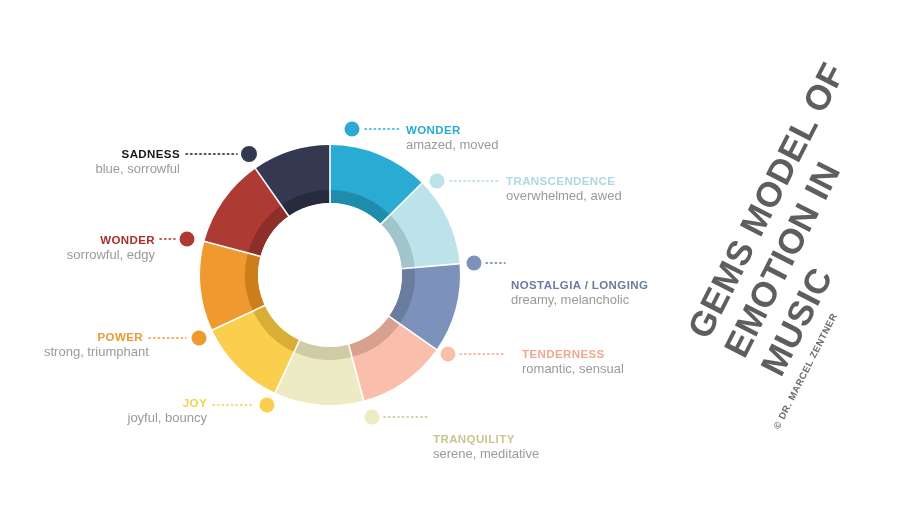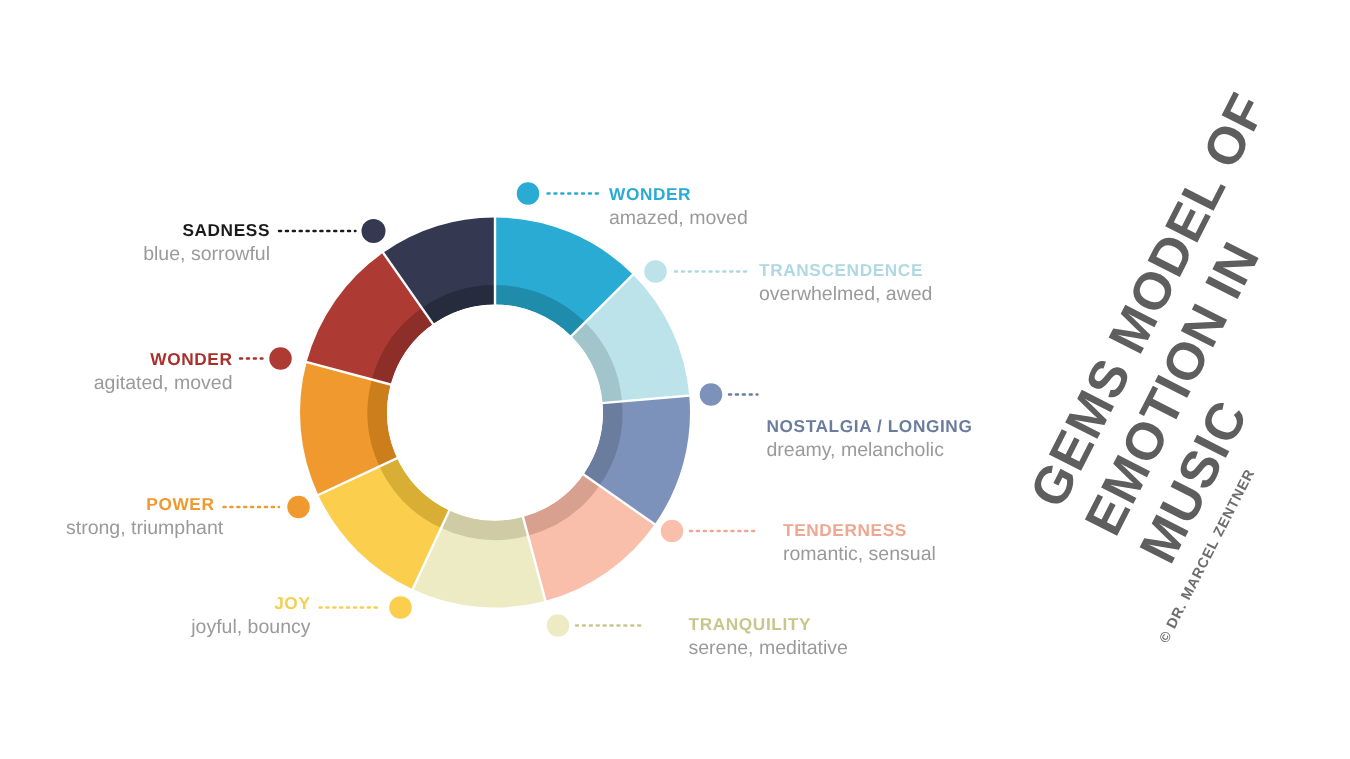--- a/index.html
+++ b/index.html
@@ -172,35 +172,35 @@
         <span class="desc" style="color: rgb(154, 154, 154);">overwhelmed, awed</span>
       </div>
       <div class="lbl right" style="left: 511px; top: 256px; margin-top: 22px;">
         <span class="name" style="color: rgb(107, 124, 158);">NOSTALGIA / LONGING</span>
         <span class="desc" style="color: rgb(154, 154, 154);">dreamy, melancholic</span>
       </div>
       <div class="lbl right" style="left: 522px; top: 347px;">
         <span class="name" style="color: rgb(240, 167, 144);">TENDERNESS</span>
         <span class="desc" style="color: rgb(154, 154, 154);">romantic, sensual</span>
       </div>
-      <div class="lbl right" style="left: 433px; top: 410px; margin-left: 26px;">
+      <div class="lbl right" style="left: 433px; top: 432px;">
         <span class="name" style="color: rgb(201, 198, 141);">TRANQUILITY</span>
         <span class="desc" style="color: rgb(154, 154, 154);">serene, meditative</span>
       </div>
       <div class="lbl left" style="left: 0px; width: 207px; top: 396px;">
         <span class="name" style="color: rgb(246, 207, 78);">JOY</span>
         <span class="desc" style="color: rgb(154, 154, 154);">joyful, bouncy</span>
       </div>
       <div class="lbl left" style="left: 0px; width: 143px; top: 330px;">
         <span class="name" style="color: rgb(238, 154, 46);">POWER</span>
         <span class="desc" style="color: rgb(154, 154, 154);">strong, triumphant</span>
       </div>
       <div class="lbl left" style="left: 0px; width: 155px; top: 233px;">
         <span class="name" style="color: rgb(169, 48, 42);">WONDER</span>
-        <span class="desc" style="color: rgb(154, 154, 154);">agitated, moved</span>
+        <span class="desc" style="color: rgb(154, 154, 154);">sorrowful, edgy</span>
       </div>
       <div class="lbl left" style="left: 0px; width: 180px; top: 147px;">
         <span class="name" style="color: rgb(26, 26, 26);">SADNESS</span>
         <span class="desc" style="color: rgb(154, 154, 154);">blue, sorrowful</span>
       </div>
     </div>
 
   <div id="title-block">
     <span class="tline">GEMS MODEL OF</span>
     <span class="tline">EMOTION IN MUSIC</span>

